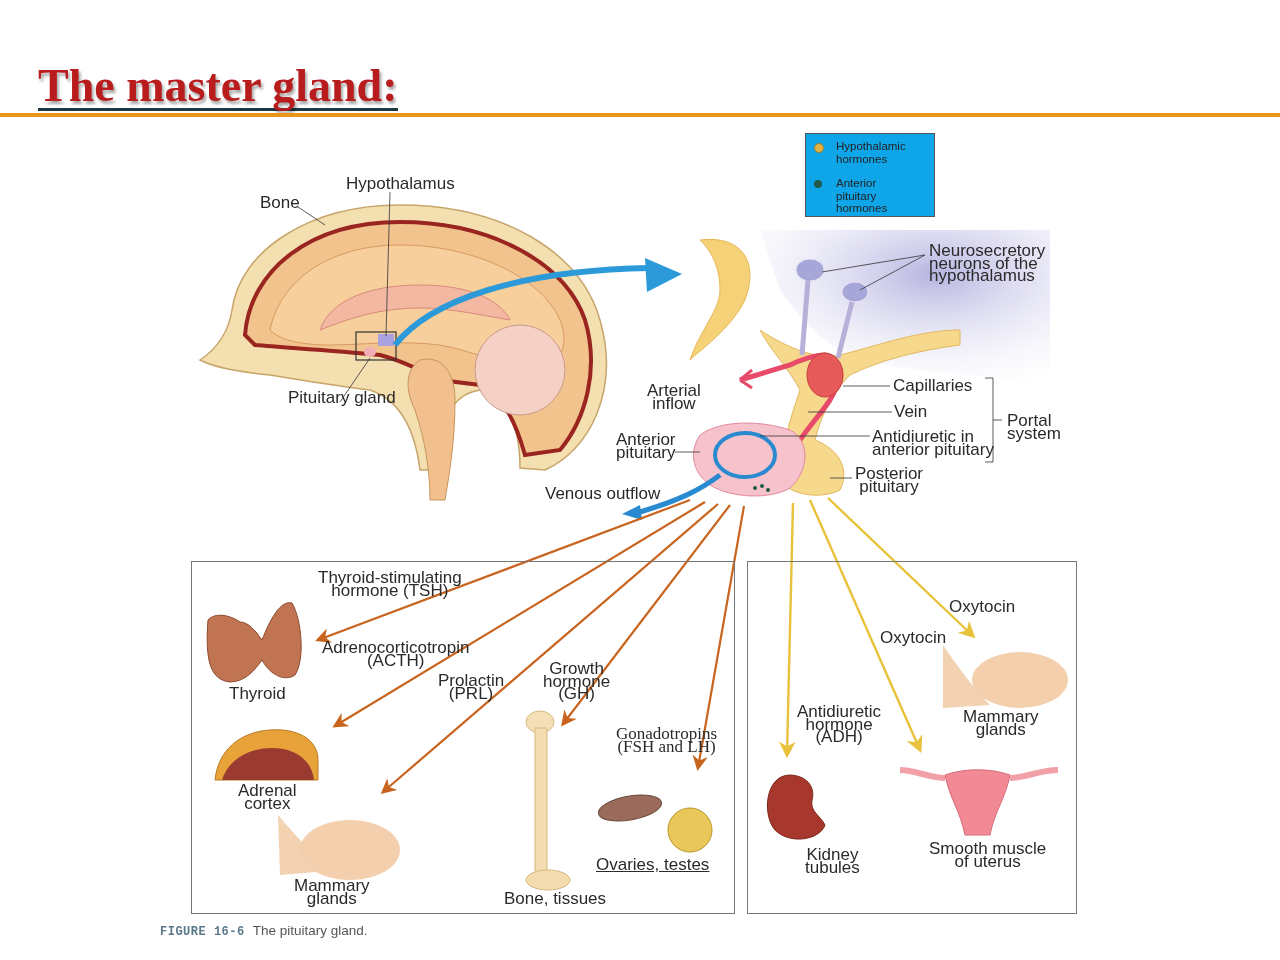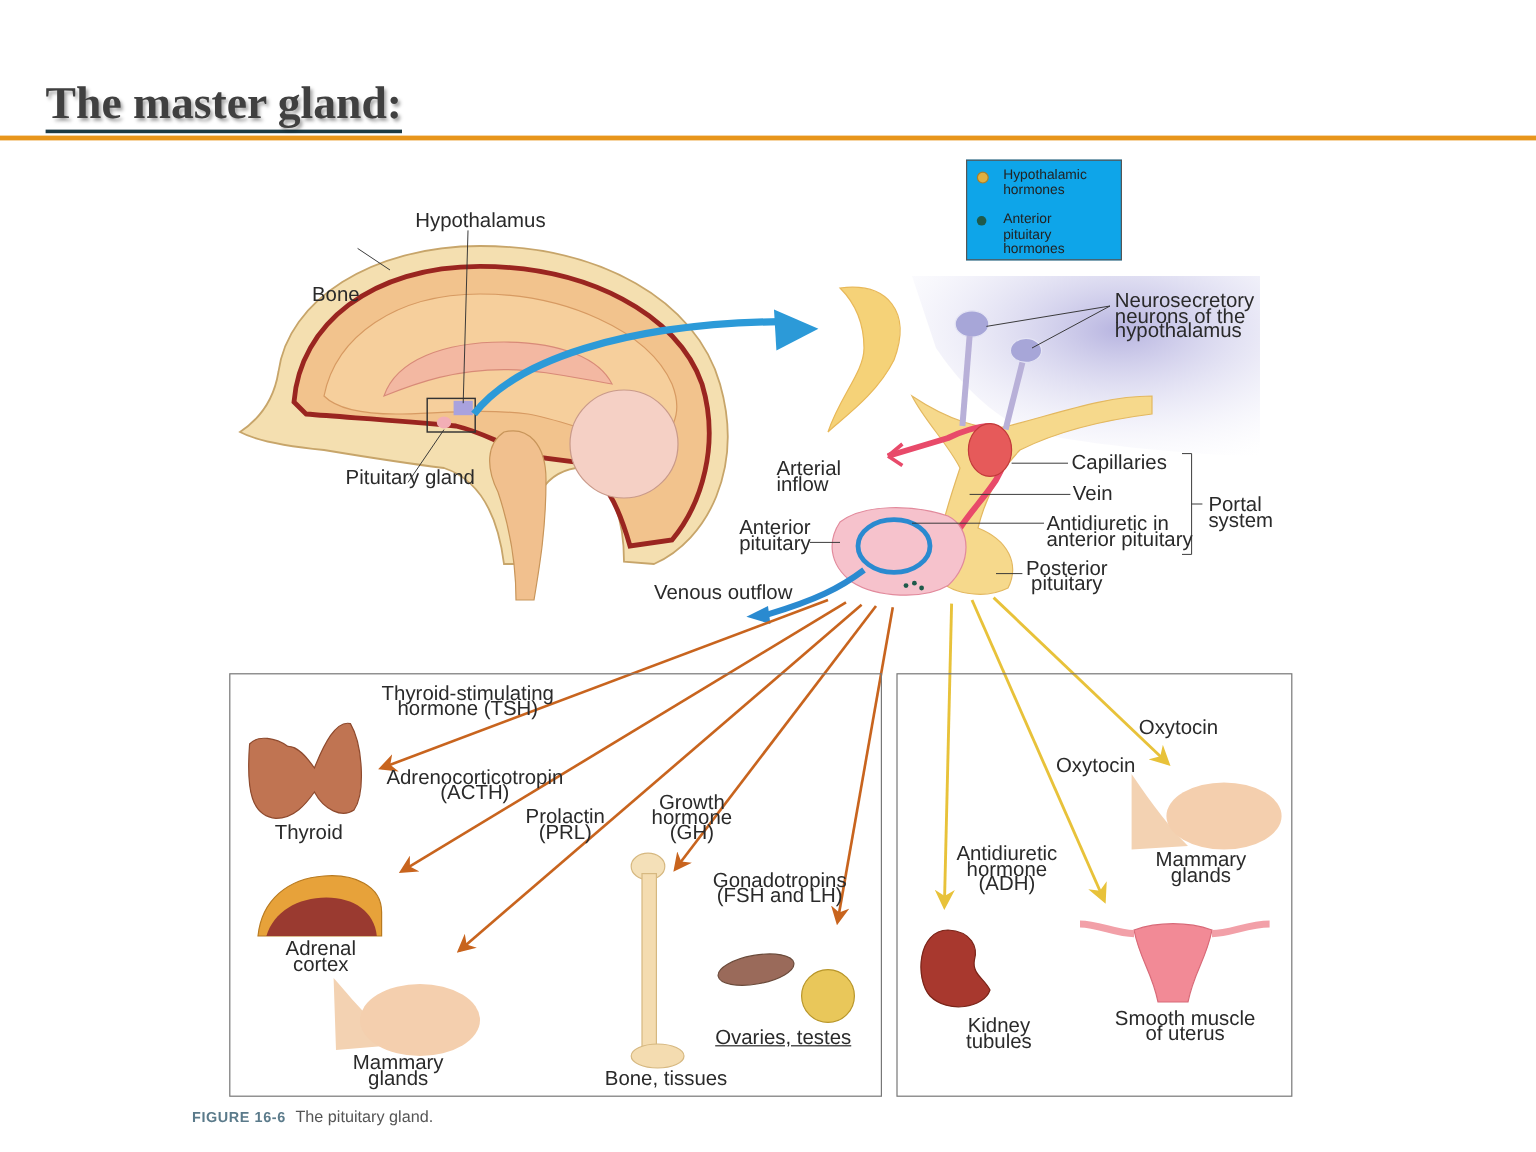--- a/index.html
+++ b/index.html
@@ -1,28 +1,28 @@
 <!DOCTYPE html>
 <html><head>
 <meta charset="utf-8">
 <style>
   html,body{margin:0;padding:0;background:#fff;}
   body{width:1280px;height:960px;position:relative;overflow:hidden;font-family:"Liberation Sans",sans-serif;color:#222;}
-  .title{position:absolute;left:38px;top:64px;font-family:"Liberation Serif",serif;font-weight:bold;font-size:38px;color:#404040;text-shadow:2px 3px 3px rgba(0,0,0,0.35);border-bottom:3px solid #1d3a44;line-height:44px;padding-bottom:0;}
+  .title{position:absolute;left:38px;top:64px;font-family:"Liberation Serif",serif;font-weight:bold;font-size:46px;color:#b91c1c;text-shadow:2px 3px 3px rgba(0,0,0,0.35);border-bottom:3px solid #1d3a44;line-height:44px;padding-bottom:0;}
   .rule{position:absolute;left:0;top:113px;width:1280px;height:4px;background:#e8961c;}
   svg.fig{position:absolute;left:0;top:0;}
   .lbl{position:absolute;font-size:17px;line-height:12.5px;color:#2a2a2a;white-space:pre;}
   .c{text-align:center;}
   .legend{position:absolute;left:805px;top:133px;width:128px;height:82px;border:1.5px solid #555;background:#0ea5e9;}
   .legend .row{position:absolute;left:8px;font-size:11.5px;line-height:12.5px;}
   .legend .dot{position:absolute;left:0;top:3px;width:8px;height:8px;border-radius:50%;}
   .legend .txt{position:absolute;left:22px;top:0;white-space:pre;}
   .box{position:absolute;border:1.5px solid #777;}
   .caption{position:absolute;left:160px;top:923px;font-size:13.5px;color:#555;}
-  .caption .fig-no{font-weight:bold;color:#5a7a8a;margin-right:8px;font-size:12px;letter-spacing:0.5px;}
+  .caption .fig-no{font-weight:bold;color:#5a7a8a;margin-right:8px;font-size:12px;letter-spacing:0.5px;font-family:Liberation Mono, monospace;}
 </style>
 </head>
 <body>
 
 <div class="title">The master gland:</div>
 <div class="rule"></div>
 
 <svg class="fig" width="1280" height="960" viewBox="0 0 1280 960">
   <defs>
     <marker id="arrO" viewBox="0 0 10 10" refX="8" refY="5" markerWidth="7" markerHeight="7" orient="auto">
@@ -141,28 +141,28 @@
 hormones</span>
   </div>
   <div class="row" style="top:43px;">
     <span class="dot" style="background:#1f5a4a;"></span>
     <span class="txt">Anterior
 pituitary
 hormones</span>
   </div>
 </div>
 
-<div class="lbl" style="left:260px;top:197px;margin-top:43px;">Bone</div>
+<div class="lbl" style="left:260px;top:197px;">Bone</div>
 <div class="lbl" style="left:346px;top:178px;">Hypothalamus</div>
 <div class="lbl" style="left:288px;top:392px;">Pituitary gland</div>
 
 <div class="lbl" style="left:929px;top:245px;">Neurosecretory
 neurons of the
 hypothalamus</div>
-<div class="lbl" style="left:647px;top:385px;">Arterial
+<div class="lbl" style="left:647px;top:385px;text-align:center;">Arterial
 inflow</div>
 <div class="lbl" style="left:893px;top:380px;">Capillaries</div>
 <div class="lbl" style="left:894px;top:406px;">Vein</div>
 <div class="lbl" style="left:872px;top:431px;">Antidiuretic in
 anterior pituitary</div>
 <div class="lbl" style="left:1007px;top:415px;">Portal
 system</div>
 <div class="lbl" style="left:616px;top:434px;">Anterior
 pituitary</div>
 <div class="lbl" style="left:855px;top:468px;text-align:center;">Posterior
@@ -174,21 +174,21 @@
 
 <div class="lbl c" style="left:318px;top:572px;">Thyroid-stimulating
 hormone (TSH)</div>
 <div class="lbl c" style="left:322px;top:642px;">Adrenocorticotropin
 (ACTH)</div>
 <div class="lbl c" style="left:438px;top:675px;">Prolactin
 (PRL)</div>
 <div class="lbl c" style="left:543px;top:663px;">Growth
 hormone
 (GH)</div>
-<div class="lbl c" style="left:594px;top:728px;">Gonadotropins
+<div class="lbl c" style="left:616px;top:728px;font-family:Liberation Serif, serif;">Gonadotropins
 (FSH and LH)</div>
 
 <div class="lbl c" style="left:229px;top:688px;">Thyroid</div>
 <div class="lbl c" style="left:238px;top:785px;text-align:center;">Adrenal
 cortex</div>
 <div class="lbl c" style="left:294px;top:880px;">Mammary
 glands</div>
 <div class="lbl c" style="left:504px;top:893px;">Bone, tissues</div>
 <div class="lbl c" style="left:596px;top:859px;text-decoration:underline;">Ovaries, testes</div>
 

